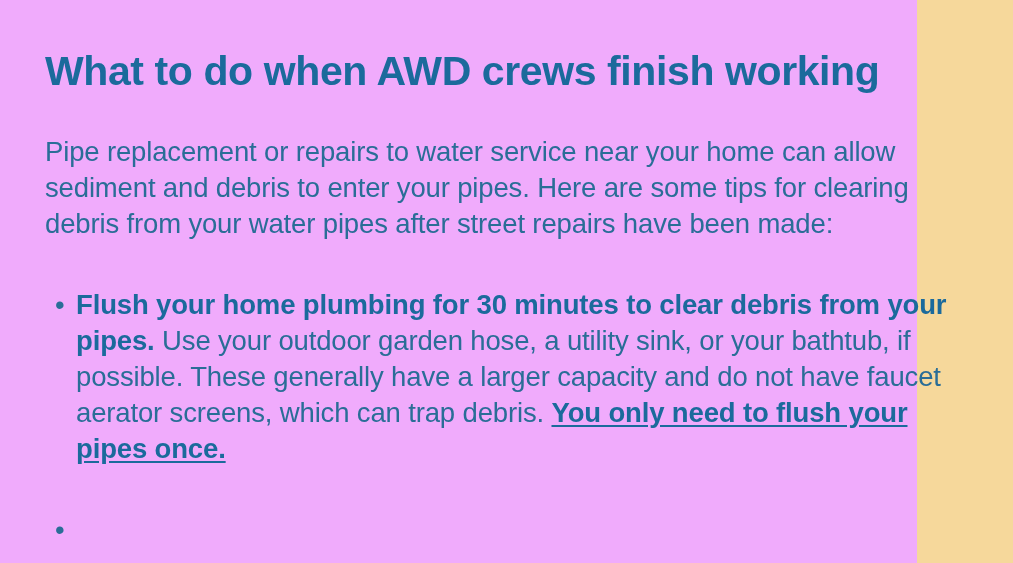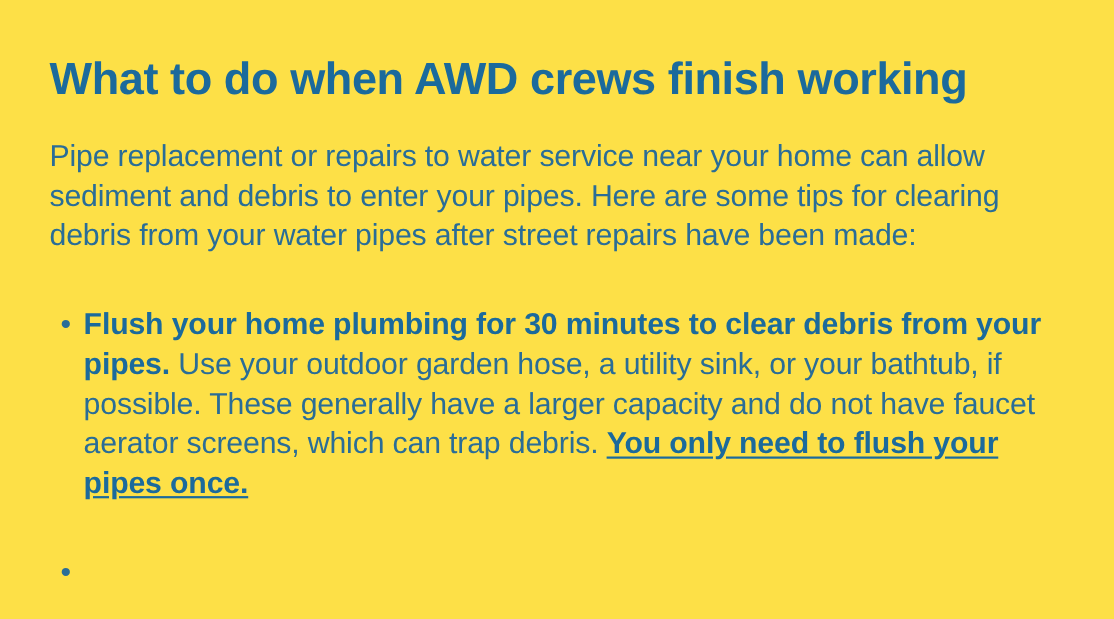--- a/index.html
+++ b/index.html
@@ -9,40 +9,40 @@
   }
   body {
     width: 1013px;
     height: 563px;
     background: #f6d89b;
     font-family: "Liberation Sans", sans-serif;
     overflow: hidden;
   }
   .slide {
     position: relative;
-    width: 1013px;
+    width: 917px;
     height: 563px;
-    background: #fde047;
+    background: #f0abfc;
     box-sizing: border-box;
   }
   .slide-title {
     position: absolute;
     left: 45px;
     top: 22px;
     width: 930px;
     font-size: 41px;
     font-weight: bold;
     line-height: 1.12;
     color: #1b6a9c;
     letter-spacing: -0.4px;
   }
   .body-block {
     position: absolute;
     left: 45px;
-    top: 124px;
+    top: 134px;
     width: 925px;
   }
   .intro-paragraph {
     font-size: 27.5px;
     line-height: 36px;
     color: #2a6d97;
     letter-spacing: -0.15px;
     margin: 0;
   }
   .bullet-list {

